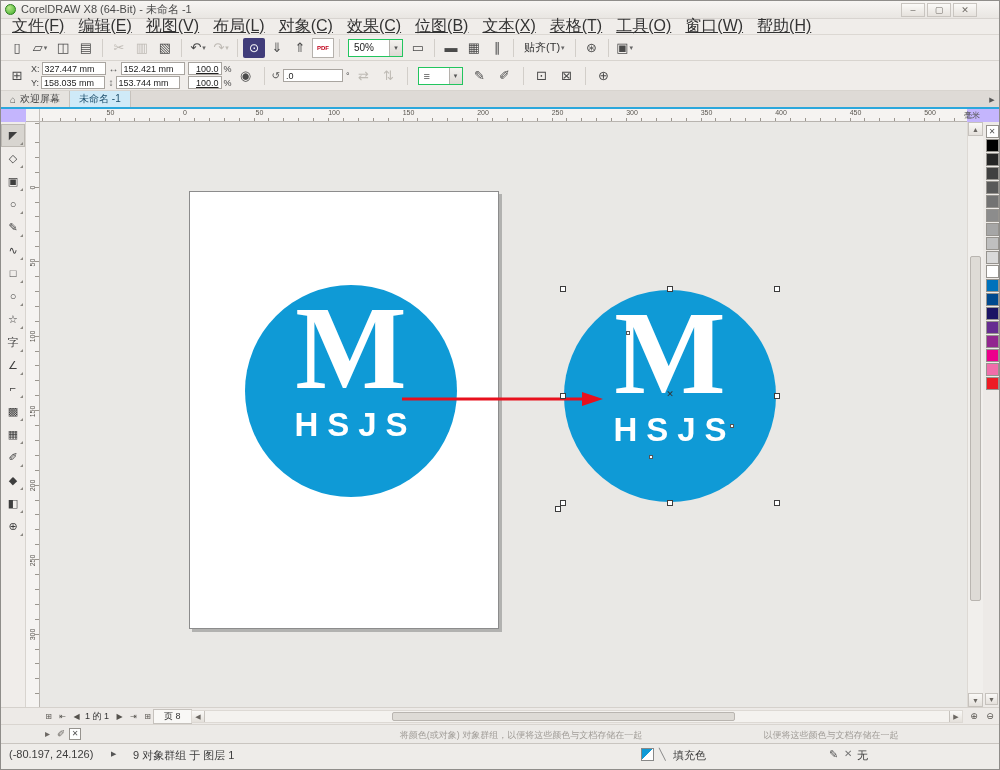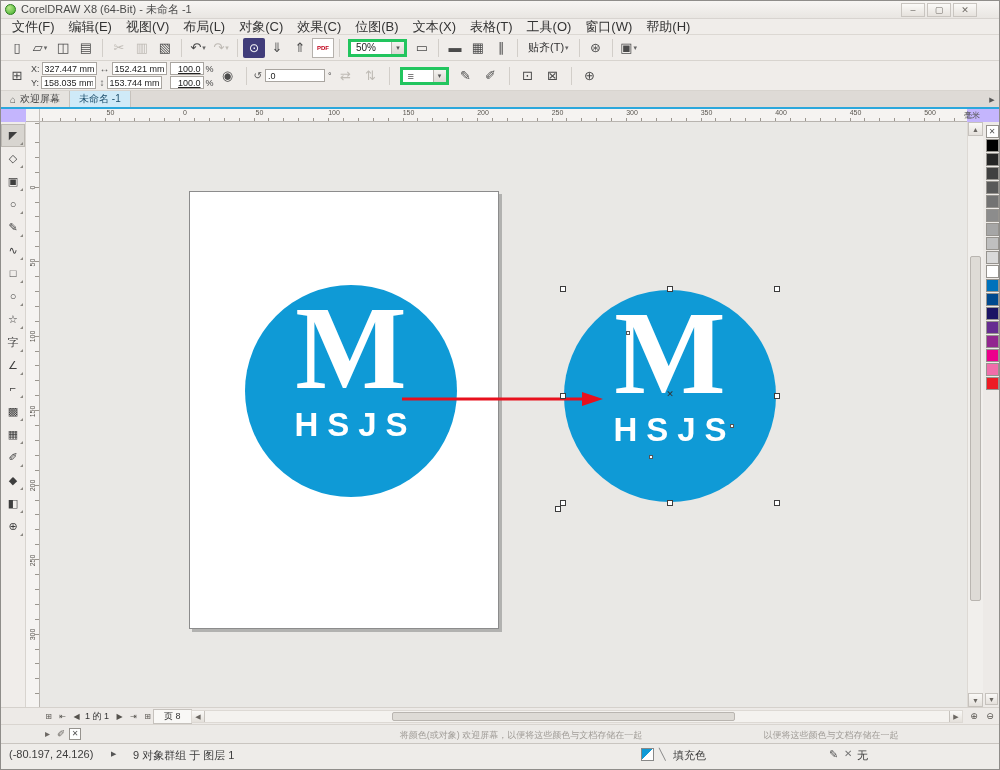--- a/index.html
+++ b/index.html
@@ -9,48 +9,48 @@
 
   
   .titlebar{position:absolute;left:0;top:0;width:100%;height:18px;background:linear-gradient(#f7f5f3,#e9e6e2);border-bottom:1px solid #d8d4d0;display:flex;align-items:center;padding:0 4px;}
   .app-icon{width:11px;height:11px;border-radius:50%;background:radial-gradient(circle at 35% 30%,#b9e98a,#3fae2a);border:1px solid #2c7d1e;margin-right:5px;flex:none;}
   .title-text{font-size:11px;color:#4a4a4a;}
   .win-controls{margin-left:auto;display:flex;gap:2px;padding-right:18px;}
   .win-btn{width:24px;height:14px;font-size:9px;line-height:12px;color:#6f6b66;text-align:center;border:1px solid #c9c5c0;background:linear-gradient(#fbfaf8,#e6e2dd);cursor:default;}
 
   
   .menubar{position:absolute;left:0;top:18px;width:100%;height:16px;background:#f0edea;border-bottom:1px solid #dcd8d3;display:flex;align-items:center;padding-left:4px;}
-  .menu-item{font-size:13px;color:#333;padding:0 7px;cursor:default;}
+  .menu-item{font-size:16px;color:#333;padding:0 7px;cursor:default;text-decoration:underline;}
 
   
   .toolbar{position:absolute;left:0;width:100%;background:#f0edea;border-bottom:1px solid #d8d4cf;display:flex;align-items:center;padding-left:5px;}
   #toolbar-std{top:34px;height:26px;gap:1px;}
   #toolbar-prop{top:60px;height:30px;gap:3px;}
   .tbtn{position:relative;min-width:22px;height:22px;display:inline-flex;align-items:center;justify-content:center;color:#4b4b4b;cursor:default;}
   .tbtn .ic{font-style:normal;font-weight:normal;font-size:13px;line-height:1;}
   .tbtn.dis .ic,.tbtn.dis .dd{color:#bfbbb5;}
   .tbtn.dark{background:#413d7a;border-radius:2px;width:20px;height:20px;}
   .tbtn.dark .ic{color:#fff;font-size:12px;}
   .dd{font-size:7px;color:#666;margin-left:1px;font-style:normal;}
   .sep{width:1px;height:18px;background:#d2cec9;margin:0 4px;flex:none;}
   .pdfbtn{width:20px;height:20px;background:#fff;border:1px solid #b5b1ac;}
   .pdf-label{font-size:6px;font-weight:bold;color:#c0001a;font-style:normal;}
-  .combo{display:inline-flex;align-items:center;height:18px;background:#fff;border:3px solid #22c55e;margin:0 3px;}
+  .combo{display:inline-flex;align-items:center;height:18px;background:#fff;border:1px solid #22c55e;margin:0 3px;}
   .combo-val{font-size:10px;color:#222;padding:0 5px;min-width:40px;font-style:normal;}
   .combo-btn{width:13px;height:100%;background:linear-gradient(#f4f2ef,#ddd9d4);border-left:1px solid #b5b1ac;font-size:7px;color:#555;display:flex;align-items:center;justify-content:center;font-style:normal;}
   .combo.small .combo-val{min-width:30px;font-size:11px;color:#555;}
   .textbtn{display:inline-flex;align-items:center;height:20px;padding:0 5px;font-size:11px;color:#333;cursor:default;}
   .textbtn b{font-weight:normal;}
 
   
   .stack{display:inline-flex;flex-direction:column;gap:1px;}
   .row{display:inline-flex;align-items:center;gap:2px;height:13px;}
   .pl{font-size:9px;color:#444;font-style:normal;font-weight:normal;}
   .ic2{font-size:10px;color:#555;}
-  .pb-input{height:13px;font-size:9px;border:1px solid #a9a5a0;background:#fff;color:#222;padding:0 2px;width:55px;font-family:inherit;}
+  .pb-input{height:13px;font-size:9px;border:1px solid #a9a5a0;background:#fff;color:#222;padding:0 2px;width:64px;font-family:inherit;}
   .pb-input.narrow{width:34px;text-align:right;text-decoration:underline;}
   .pb-input.angle{width:60px;}
 
   
   .doctabs{position:absolute;left:0;top:90px;width:100%;height:16px;background:#dedad6;display:flex;align-items:flex-end;}
   .tab{height:16px;display:flex;align-items:center;gap:4px;padding:0 9px;font-size:10px;color:#444;border-right:1px solid #c6c2bd;background:#e6e3df;cursor:default;}
   .tab .home{font-size:10px;color:#555;font-style:normal;}
   .tab.active{background:#cfeaf8;color:#1d4e6b;margin-top:29px;}
   .tab-scroll{margin-left:auto;width:14px;height:14px;font-size:7px;color:#555;display:flex;align-items:center;justify-content:center;}
   .accent-line{position:absolute;left:0;top:106px;width:100%;height:2px;background:var(--accent,#2ba7dc);}
@@ -508,21 +508,21 @@
       <i class="sarrow right">▶</i>
     </span>
     <span class="quick" style="left:966px">⊕</span>
     <span class="quick" style="left:982px">⊖</span>
   </div>
 
   <div class="docpalette">
     <span class="dp-ic" style="left:44px">▸</span>
     <span class="dp-ic" style="left:56px">✐</span>
     <span class="dp-none">✕</span>
-    <span class="dp-hint dp-hint1">将颜色(或对象) 欢迎屏幕，以便将这些颜色与文档存储在一起</span>
+    <span class="dp-hint dp-hint1">将颜色(或对象) 对象群组，以便将这些颜色与文档存储在一起</span>
     <span class="dp-hint dp-hint2">以便将这些颜色与文档存储在一起</span>
   </div>
 
   <div class="statusbar">
     <span class="sb sb-coords">(-80.197, 24.126)</span>
     <span class="sb sb-marker">▶</span>
     <span class="sb sb-sel">9 对象群组 于 图层 1</span>
     <span class="fill-swatch"></span>
     <span class="sb sb-slash">╲</span>
     <span class="sb sb-fill-label">填充色</span>

